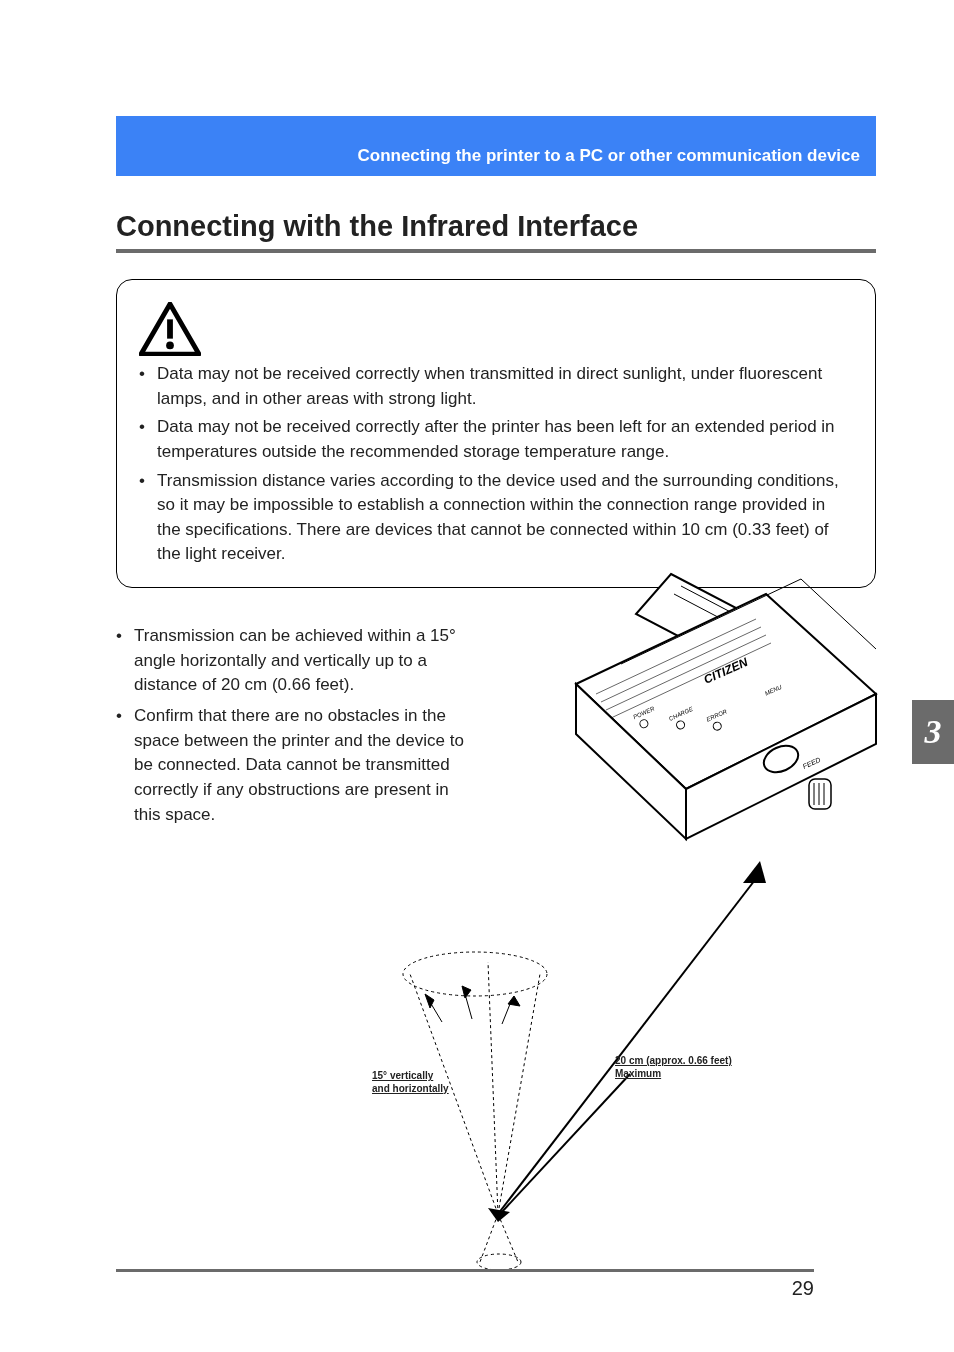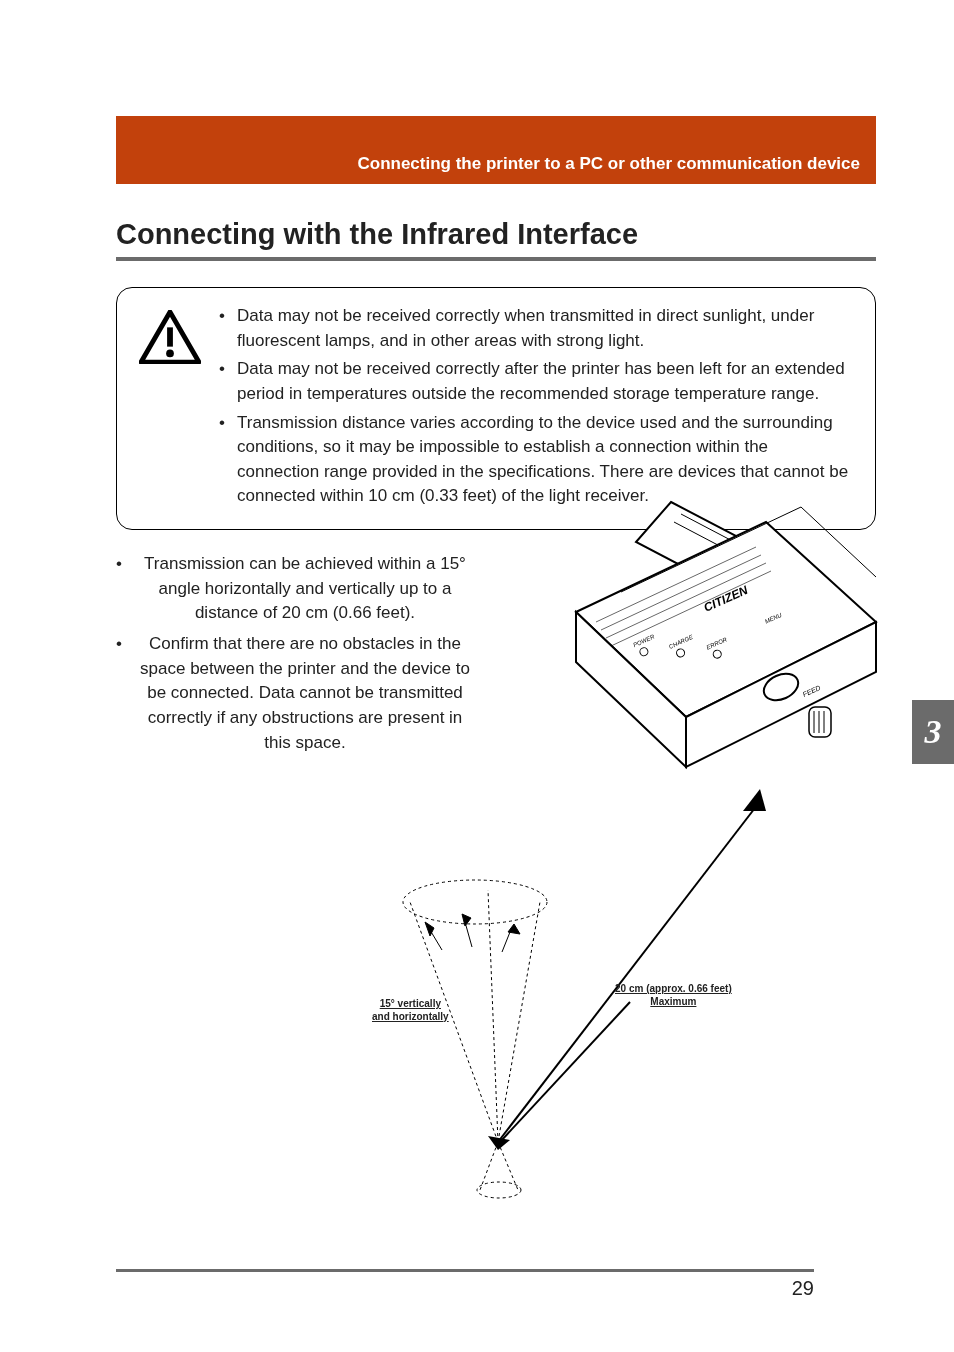--- a/index.html
+++ b/index.html
@@ -1,27 +1,27 @@
 <!DOCTYPE html>
 <html><head>
 <meta charset="utf-8">
 <style>
   * { box-sizing: border-box; margin: 0; padding: 0; }
   html, body { width: 954px; height: 1352px; background: #fff; font-family: "Helvetica Neue", Helvetica, Arial, sans-serif; color: #222; }
   .page { position: relative; width: 954px; height: 1352px; padding: 116px 78px 50px 116px; }
-  .header-bar { background: #c2410c; color: #fff; height: 68px; display: flex; align-items: flex-end; justify-content: flex-end; padding: 0 16px 10px 16px; font-size: 17px; font-weight: 600; }
+  .header-bar { background: #3b82f6; color: #fff; height: 60px; display: flex; align-items: flex-end; justify-content: flex-end; padding: 0 16px 10px 16px; font-size: 17px; font-weight: 600; }
   .h1 { font-size: 29px; font-weight: 700; margin-top: 34px; }
   .h1-rule { height: 4px; background: #6b6b6b; margin-top: 6px; }
   .sub { font-size: 19px; font-weight: 700; line-height: 1.35; margin-top: 22px; }
-  .warn-box { border: 1.5px solid #000; border-radius: 16px; padding: 16px 22px 16px 22px; margin-top: 26px; display: flex; gap: 18px; }
+  .warn-box { border: 1.5px solid #000; border-radius: 16px; padding: 16px 22px 16px 22px; margin-top: 26px; display: flex; gap: 2px; flex-direction: column; }
   .warn-icon { width: 62px; flex: 0 0 62px; padding-top: 6px; }
   .warn-list { list-style: none; font-size: 17px; line-height: 1.45; }
   .warn-list li { position: relative; padding-left: 18px; margin-bottom: 4px; }
   .warn-list li::before { content: "•"; position: absolute; left: 0; top: 0; }
-  .body-row { display: flex; gap: 24px; margin-top: 22px; align-items: flex-start; text-align: center; }
+  .body-row { display: flex; gap: 24px; margin-top: 36px; align-items: flex-start; }
   .body-list { list-style: none; font-size: 17px; line-height: 1.45; width: 360px; }
   .body-list li { position: relative; padding-left: 18px; margin-bottom: 6px; }
   .body-list li::before { content: "•"; position: absolute; left: 0; top: 0; }
   .figure { flex: 1; position: relative; height: 600px; }
   .fig-label { position: absolute; font-size: 10px; font-weight: 700; line-height: 1.3; text-decoration: underline; }
   .side-tab { position: absolute; right: 0; top: 700px; width: 42px; height: 64px; background: #6b6b6b; color: #fff; font-size: 34px; font-weight: 700; font-style: italic; display: flex; align-items: center; justify-content: center; font-family: Georgia, serif; }
   .footer { position: absolute; left: 116px; right: 140px; bottom: 80px; }
   .footer-rule { height: 3px; background: #6b6b6b; }
   .page-num { position: absolute; right: 0; top: 8px; font-size: 20px; }
 

